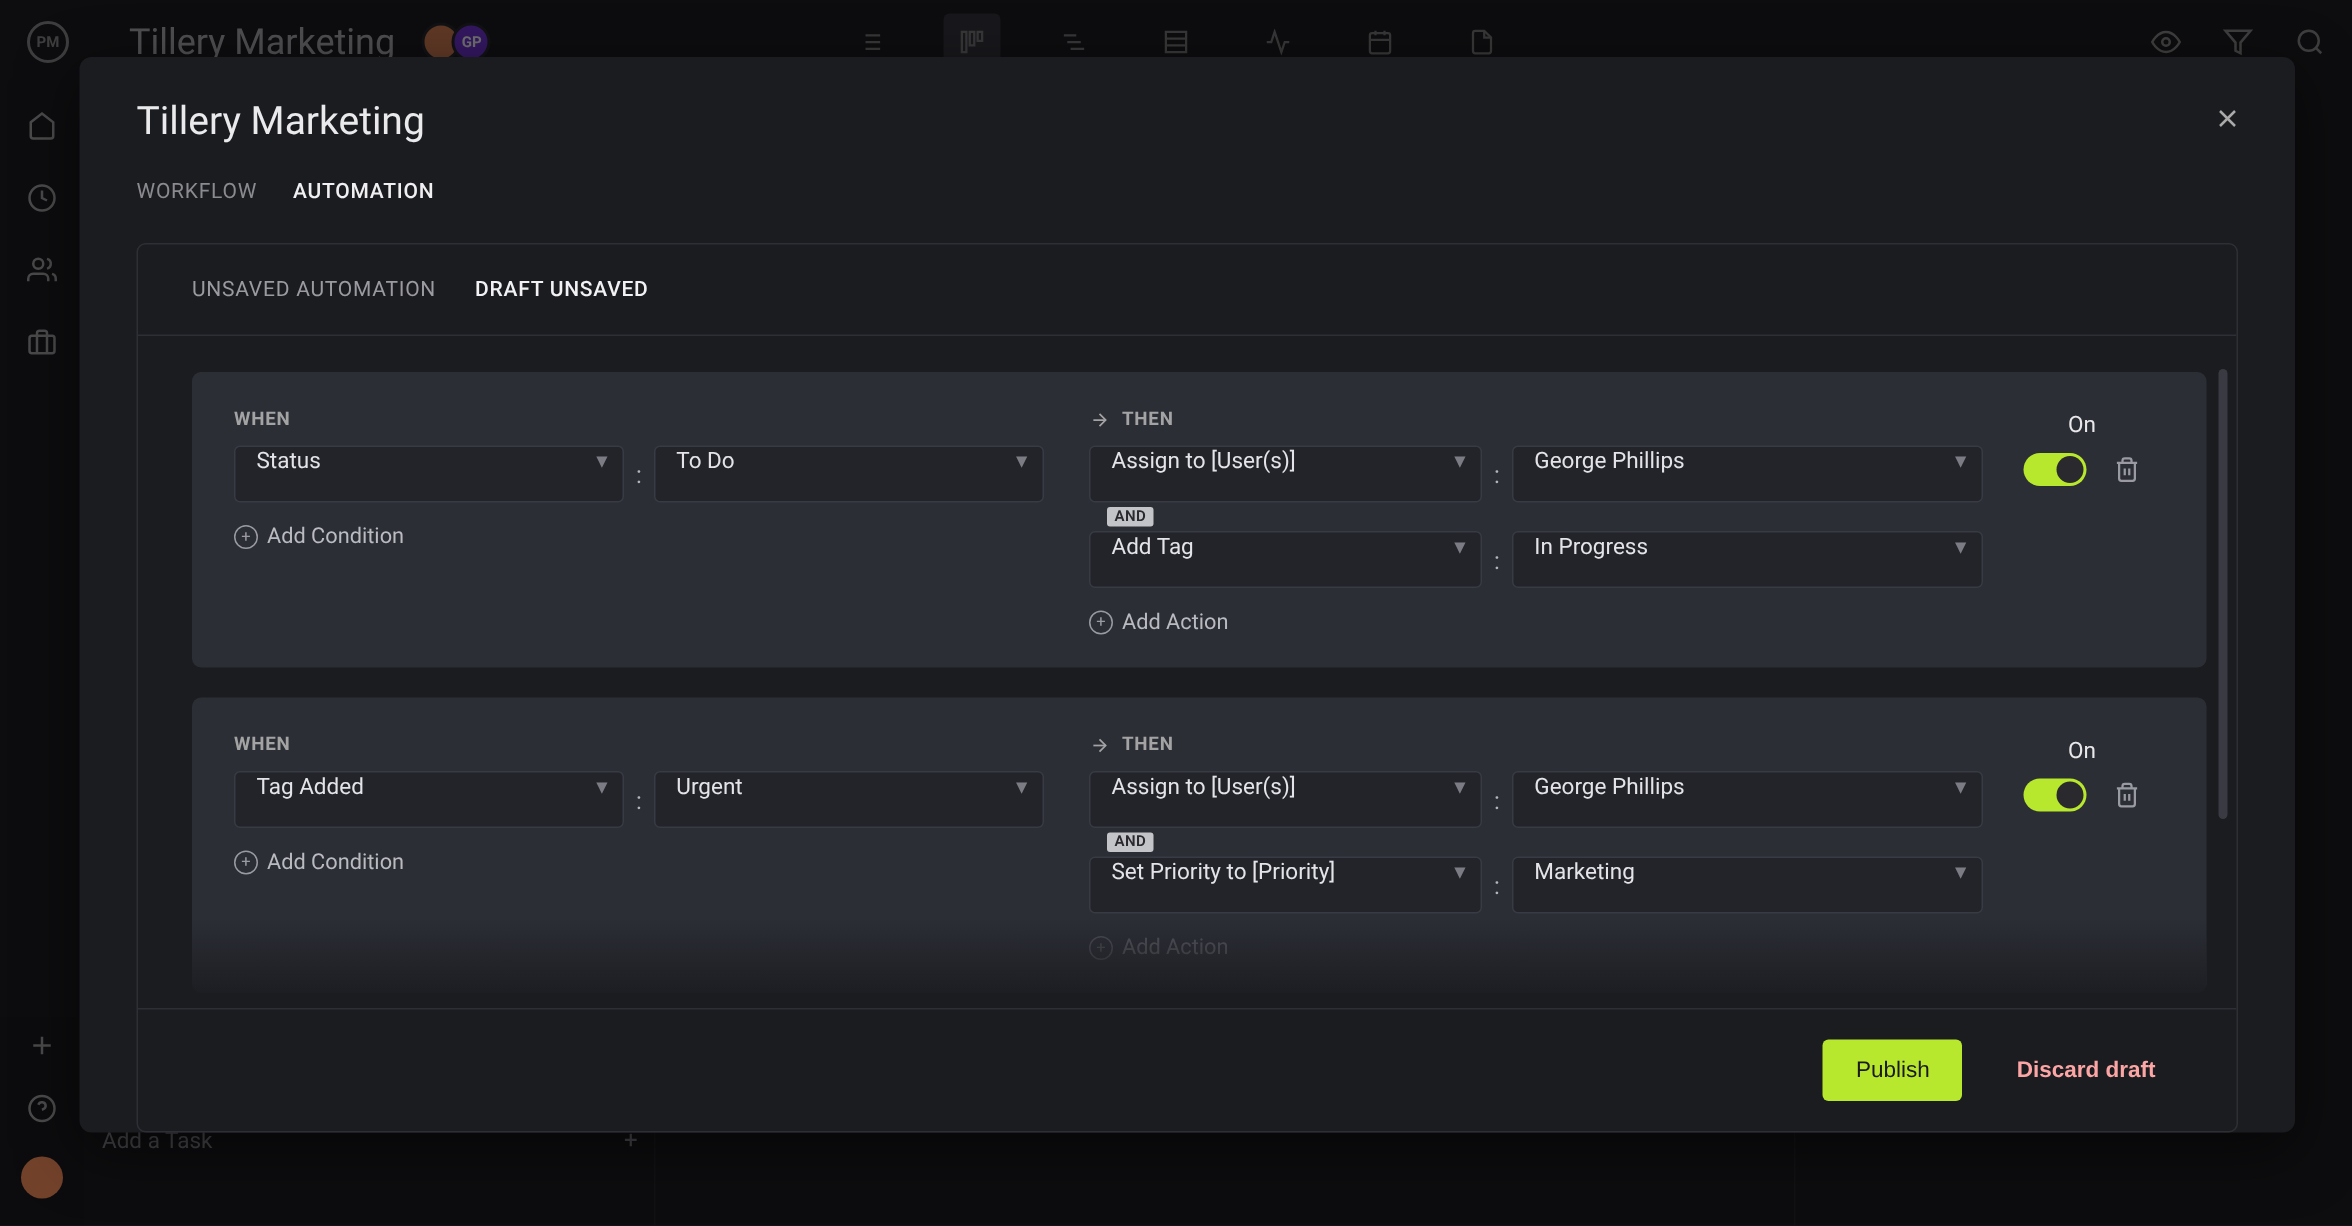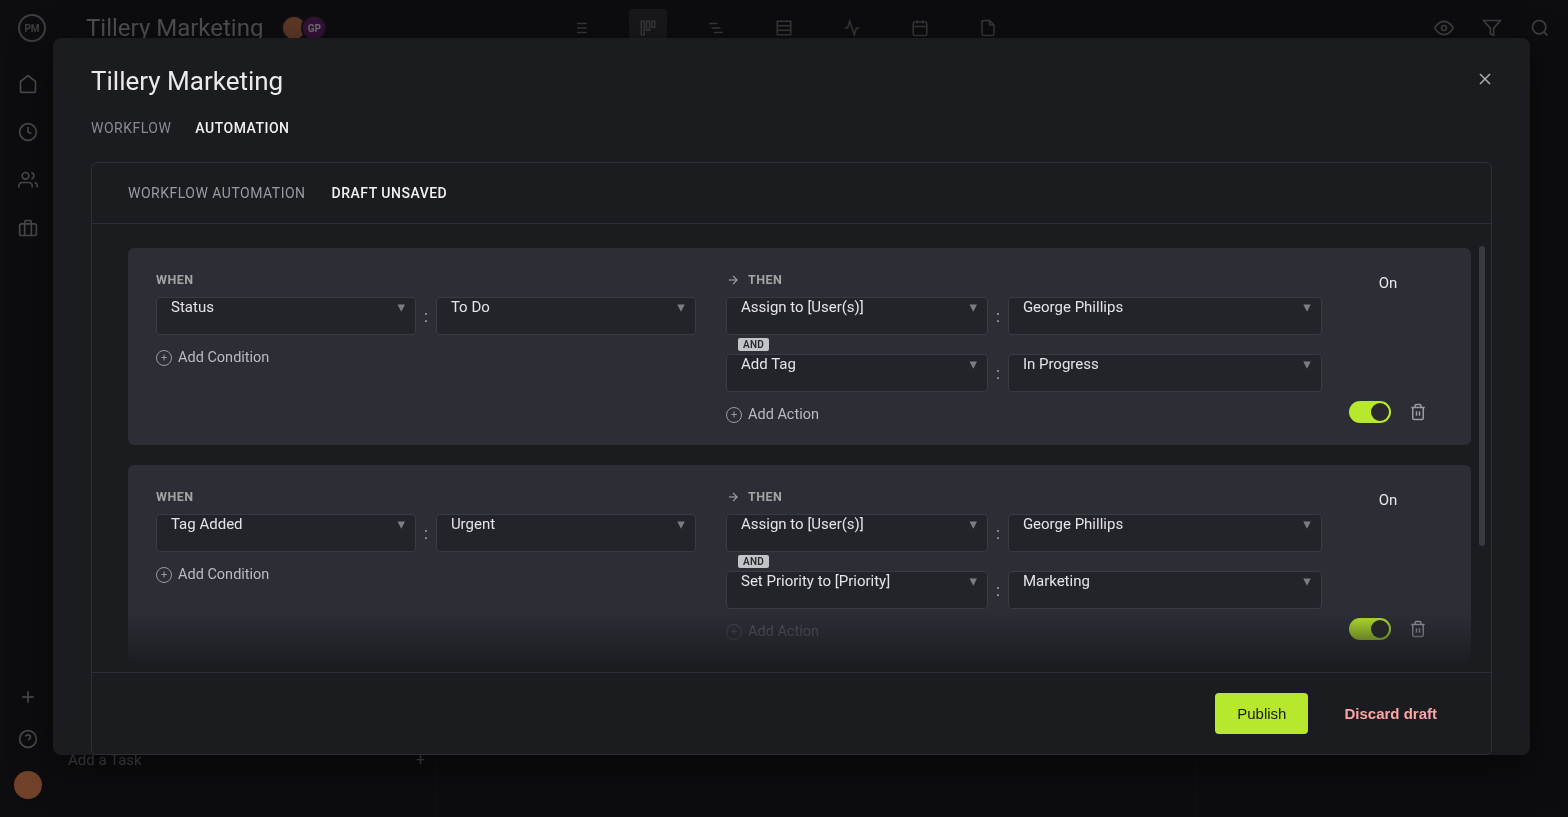--- a/index.html
+++ b/index.html
@@ -43,21 +43,21 @@
   margin-left: 24px;
   display: flex;
 }
 .bg-avatar {
   width: 26px; height: 26px;
   border-radius: 50%;
   margin-left: -6px;
   border: 2px solid #1a1a1e;
 }
 .bg-avatar.a1 { background: #d97848; }
-.bg-avatar.a2 { background: #701a75; display:flex;align-items:center;justify-content:center;font-size:10px;color:#fff;font-weight:bold;}
+.bg-avatar.a2 { background: #6d28d9; display:flex;align-items:center;justify-content:center;font-size:10px;color:#fff;font-weight:bold;}
 .bg-nav-icons {
   position:absolute;
   left: 50%;
   transform: translateX(-50%);
   display: flex;
   gap: 30px;
 }
 .bg-nav-icon {
   width: 38px; height: 38px;
   display:flex;align-items:center;justify-content:center;
@@ -234,21 +234,21 @@
   padding:1px 5px;border-radius:2px;
   align-self:flex-start;
   margin:3px 0 3px 12px;
   letter-spacing:0.3px;
 }
 
 .right-col{
   display:flex;
   flex-direction:column;
   align-items:center;
-  justify-content:space-between;
+  justify-content:flex-start;
   padding-top:2px;
   gap:10px;
 }
 .on-label{color:#e8e8ea;font-size:15px;}
 .toggle-row{display:flex;align-items:center;gap:18px;}
 .toggle{
   width:42px;height:22px;border-radius:11px;
   background:#b8e82e;position:relative;cursor:pointer;
 }
 .toggle::after{
@@ -424,21 +424,21 @@
         </svg>
     </div>
     <div class="modal-tabs">
       <div class="modal-tab">WORKFLOW</div>
       <div class="modal-tab active">AUTOMATION</div>
     </div>
   </div>
 
   <div class="panel">
     <div class="panel-tabs">
-      <div class="panel-tab">WORKFLOW AUTOMATION</div>
+      <div class="panel-tab">UNSAVED AUTOMATION</div>
       <div class="panel-tab active">DRAFT UNSAVED</div>
     </div>
     <div class="panel-divider"></div>
 
     <div class="rules-scroll">
       <div class="scroll-track"></div>
 
       <div class="rule-card">
         <div class="when-col">
           <div class="section-label">WHEN</div>

